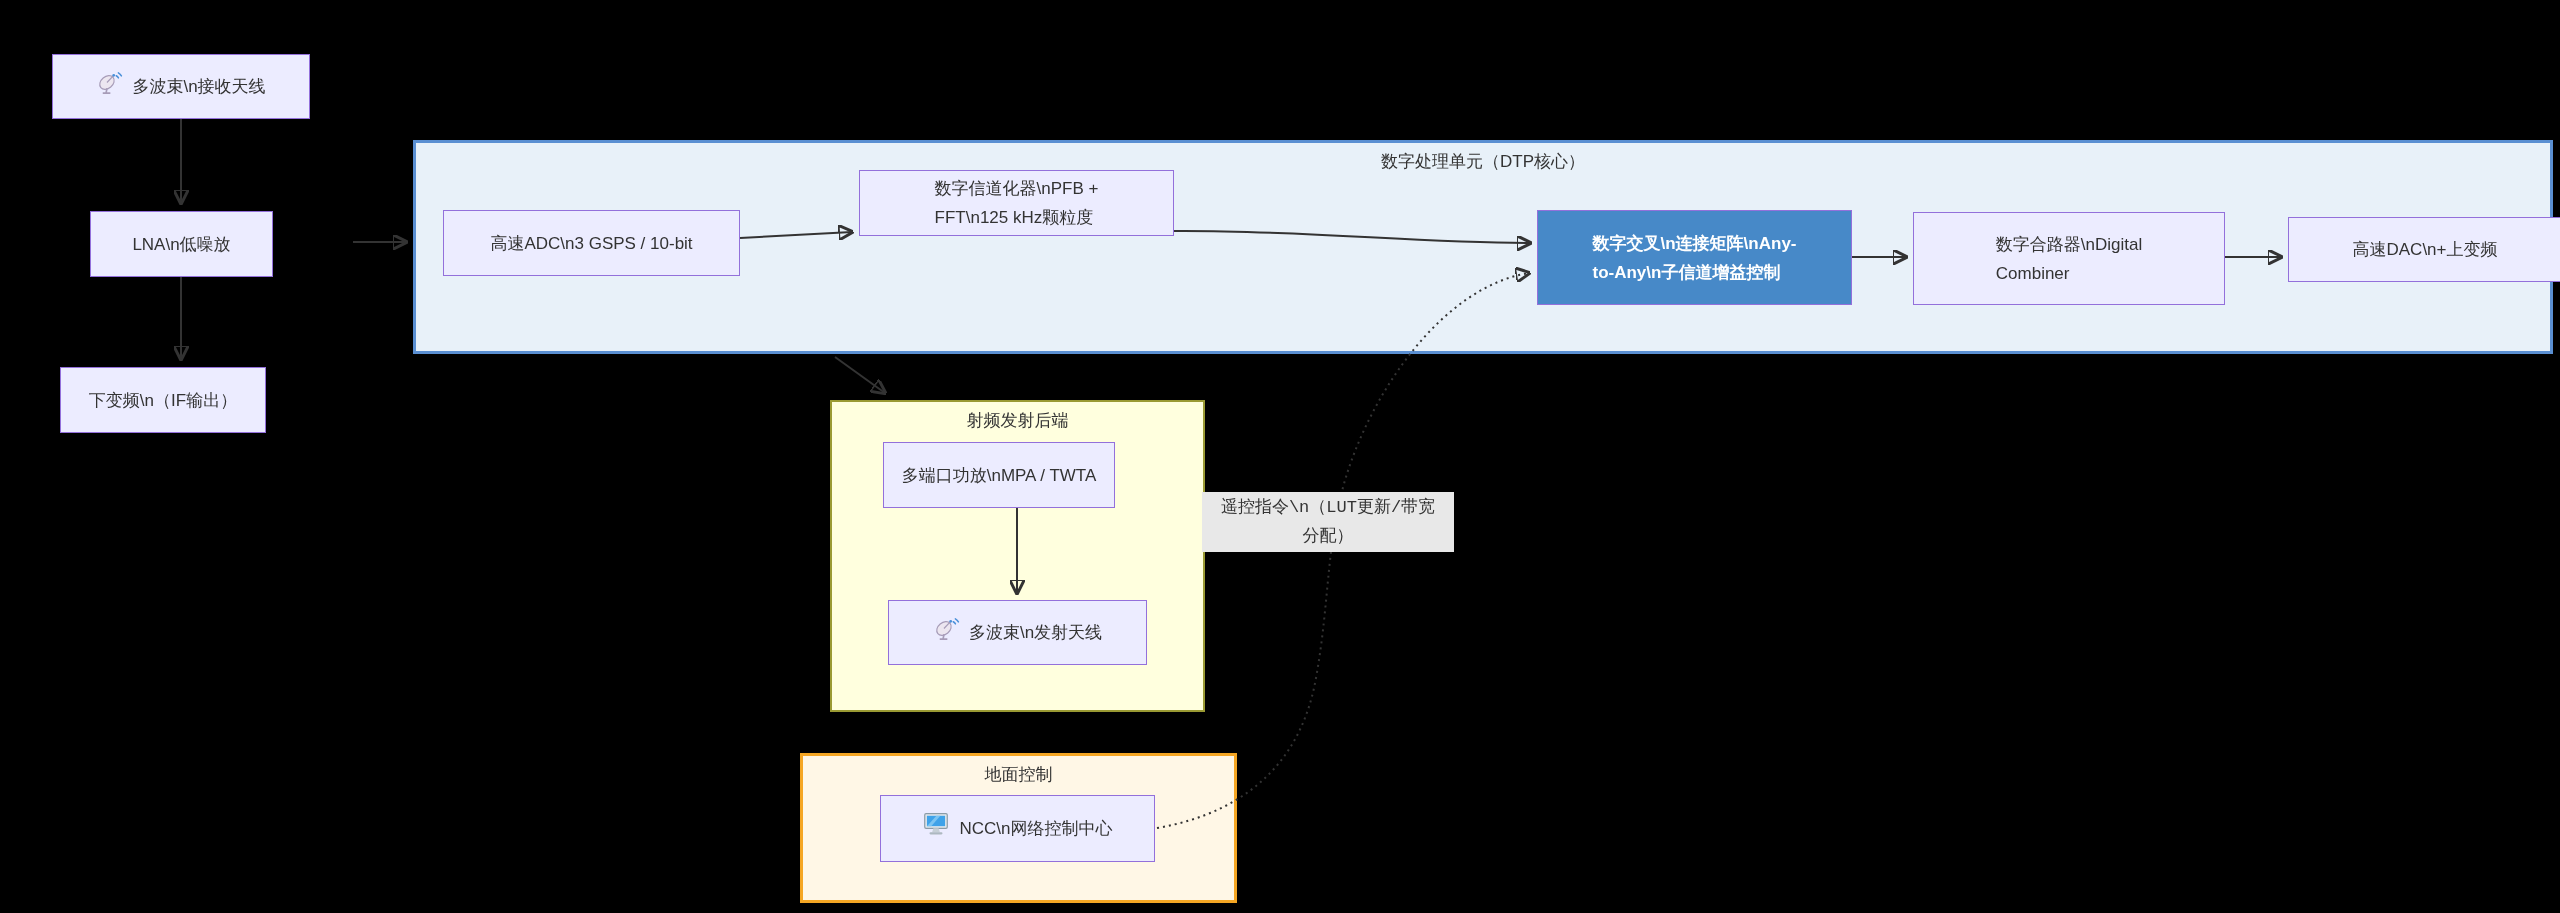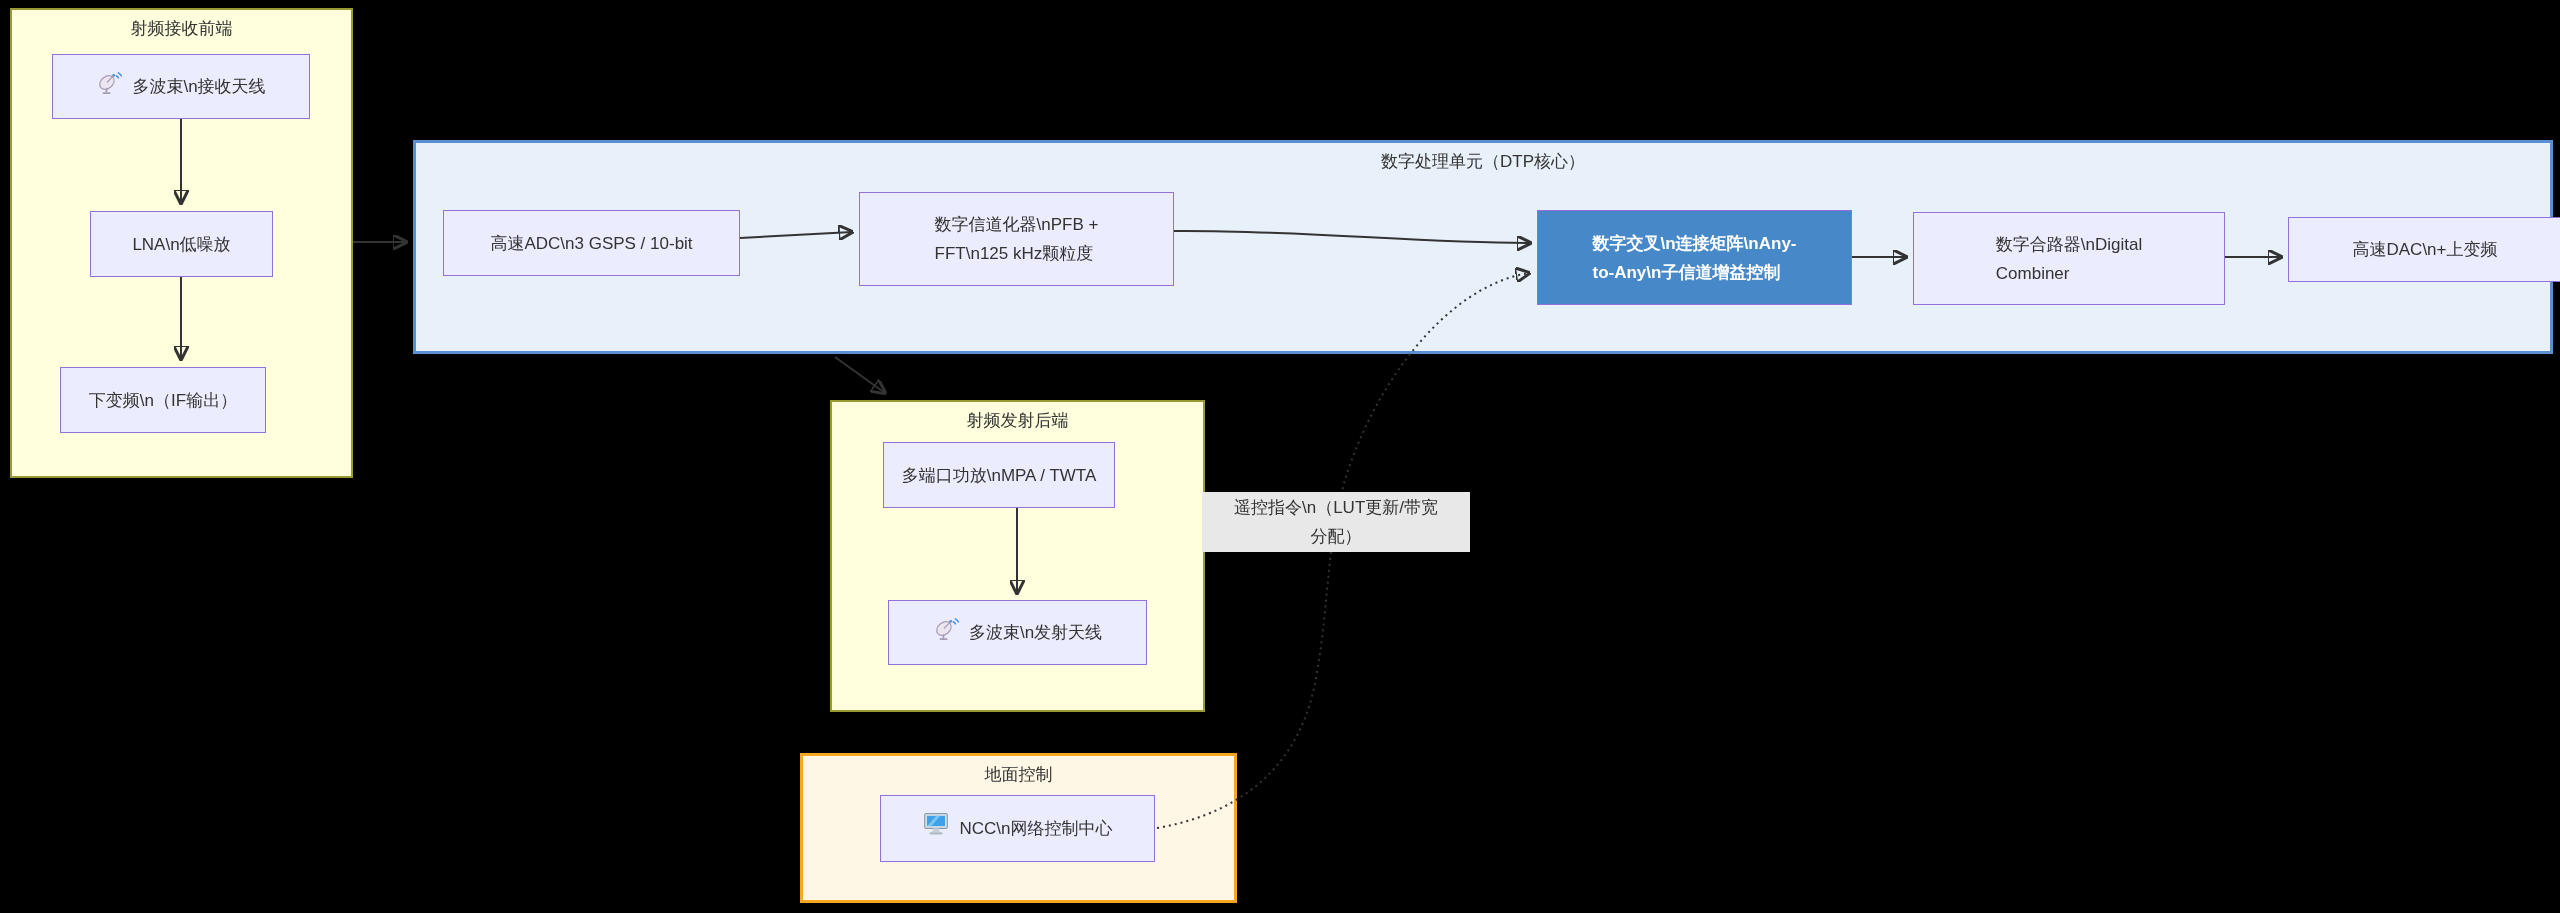--- a/index.html
+++ b/index.html
@@ -22,43 +22,40 @@
 
   
   .node{position:absolute;box-sizing:border-box;z-index:10;background:#ECECFF;
         border:1px solid #9370DB;display:flex;align-items:center;justify-content:center;
         font-size:17px;line-height:29px;text-align:left;gap:9px;}
   .node .lbl{white-space:pre-line;}
   .n-rxant{left:52px;  top:54px;  width:258px; height:65px;}
   .n-lna  {left:90px;  top:211px; width:183px; height:66px;}
   .n-down {left:60px;  top:367px; width:206px; height:66px;}
   .n-adc  {left:443px; top:210px; width:297px; height:66px;}
-  .n-chan {left:859px; top:192px; width:315px; height:94px;}
+  .n-chan {left:859px; top:170px; width:315px; height:66px;}
   .n-xbar {left:1537px;top:210px; width:315px; height:95px; background:#4789C8;color:#ffffff;font-weight:bold;}
   .n-comb {left:1913px;top:212px; width:312px; height:93px;}
   .n-dac  {left:2288px;top:217px; width:274px; height:65px;}
   .n-mpa  {left:883px; top:442px; width:232px; height:66px;}
   .n-txant{left:888px; top:600px; width:259px; height:65px;}
   .n-ncc  {left:880px; top:795px; width:275px; height:67px;}
 
   
   .edge-label{position:absolute;left:1202px;top:492px;width:244px;z-index:15;
               background:#E8E8E8;color:#333;font-size:17px;line-height:29px;
-              text-align:center;white-space:pre-line;padding:1px 12px;}
+              text-align:center;white-space:pre-line;padding:1px 4px;font-family:Liberation Mono, monospace;}
 
   .icon{flex:0 0 auto;display:inline-block;}
 </style>
 </head>
 <body>
 
 <div class="canvas">
 
-  <div class="sg sg-rx">
-    <div class="sg-title">射频接收前端</div>
-  </div>
   <div class="sg sg-dtp">
     <div class="sg-title">数字处理单元（DTP核心）</div>
   </div>
   <div class="sg sg-tx">
     <div class="sg-title">射频发射后端</div>
   </div>
   <div class="sg sg-gnd">
     <div class="sg-title">地面控制</div>
   </div>
 

